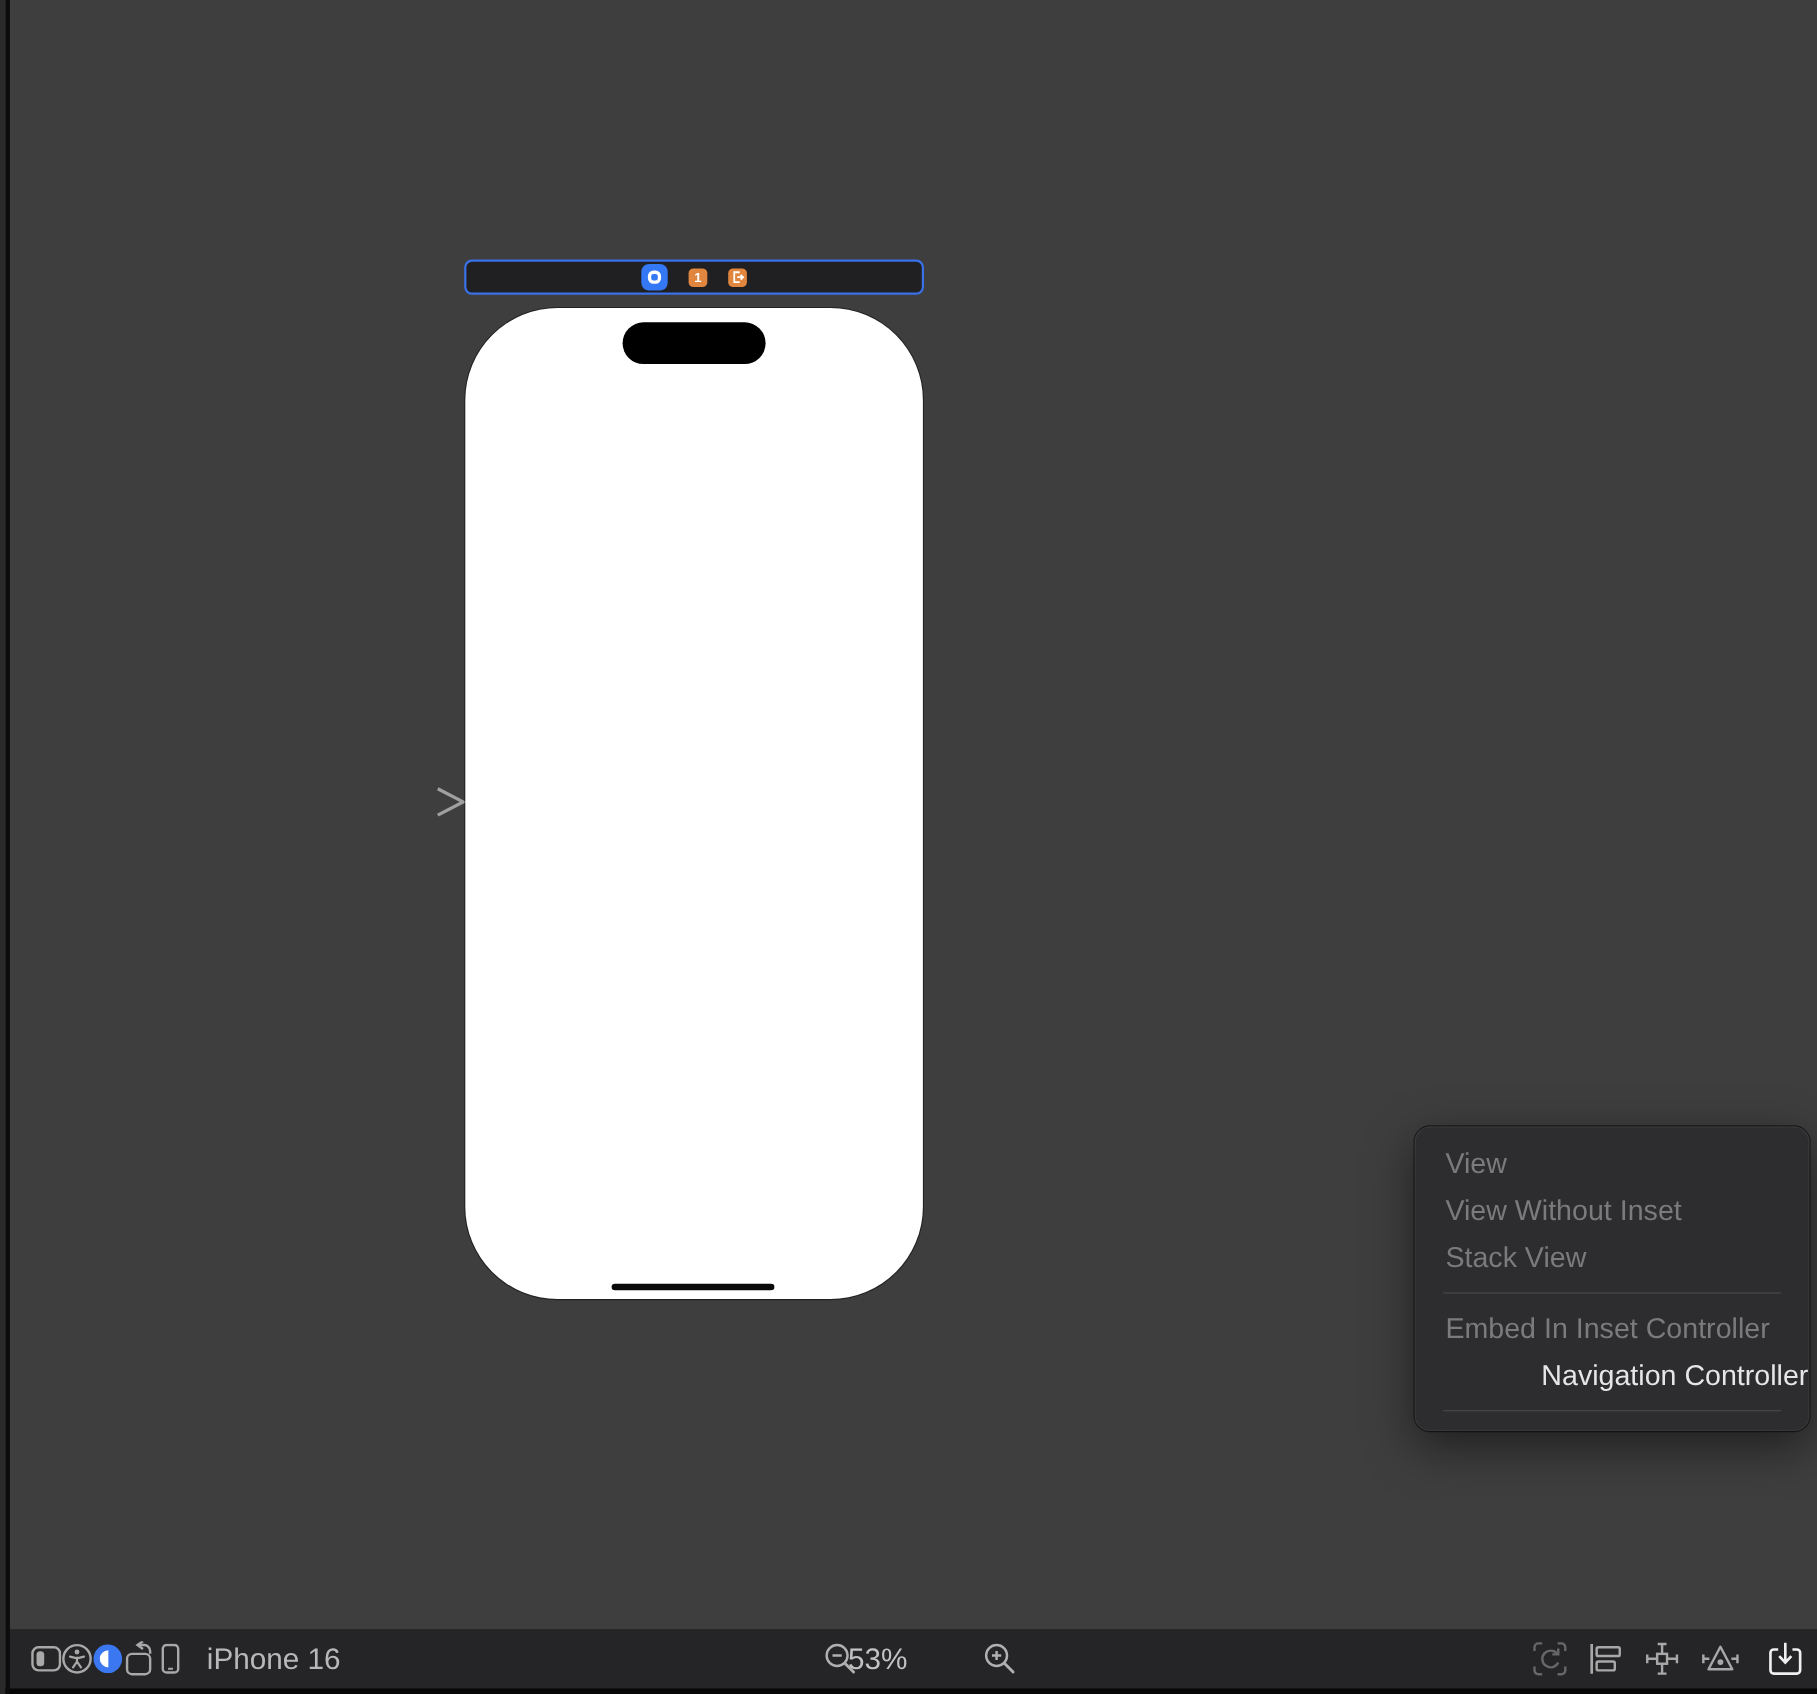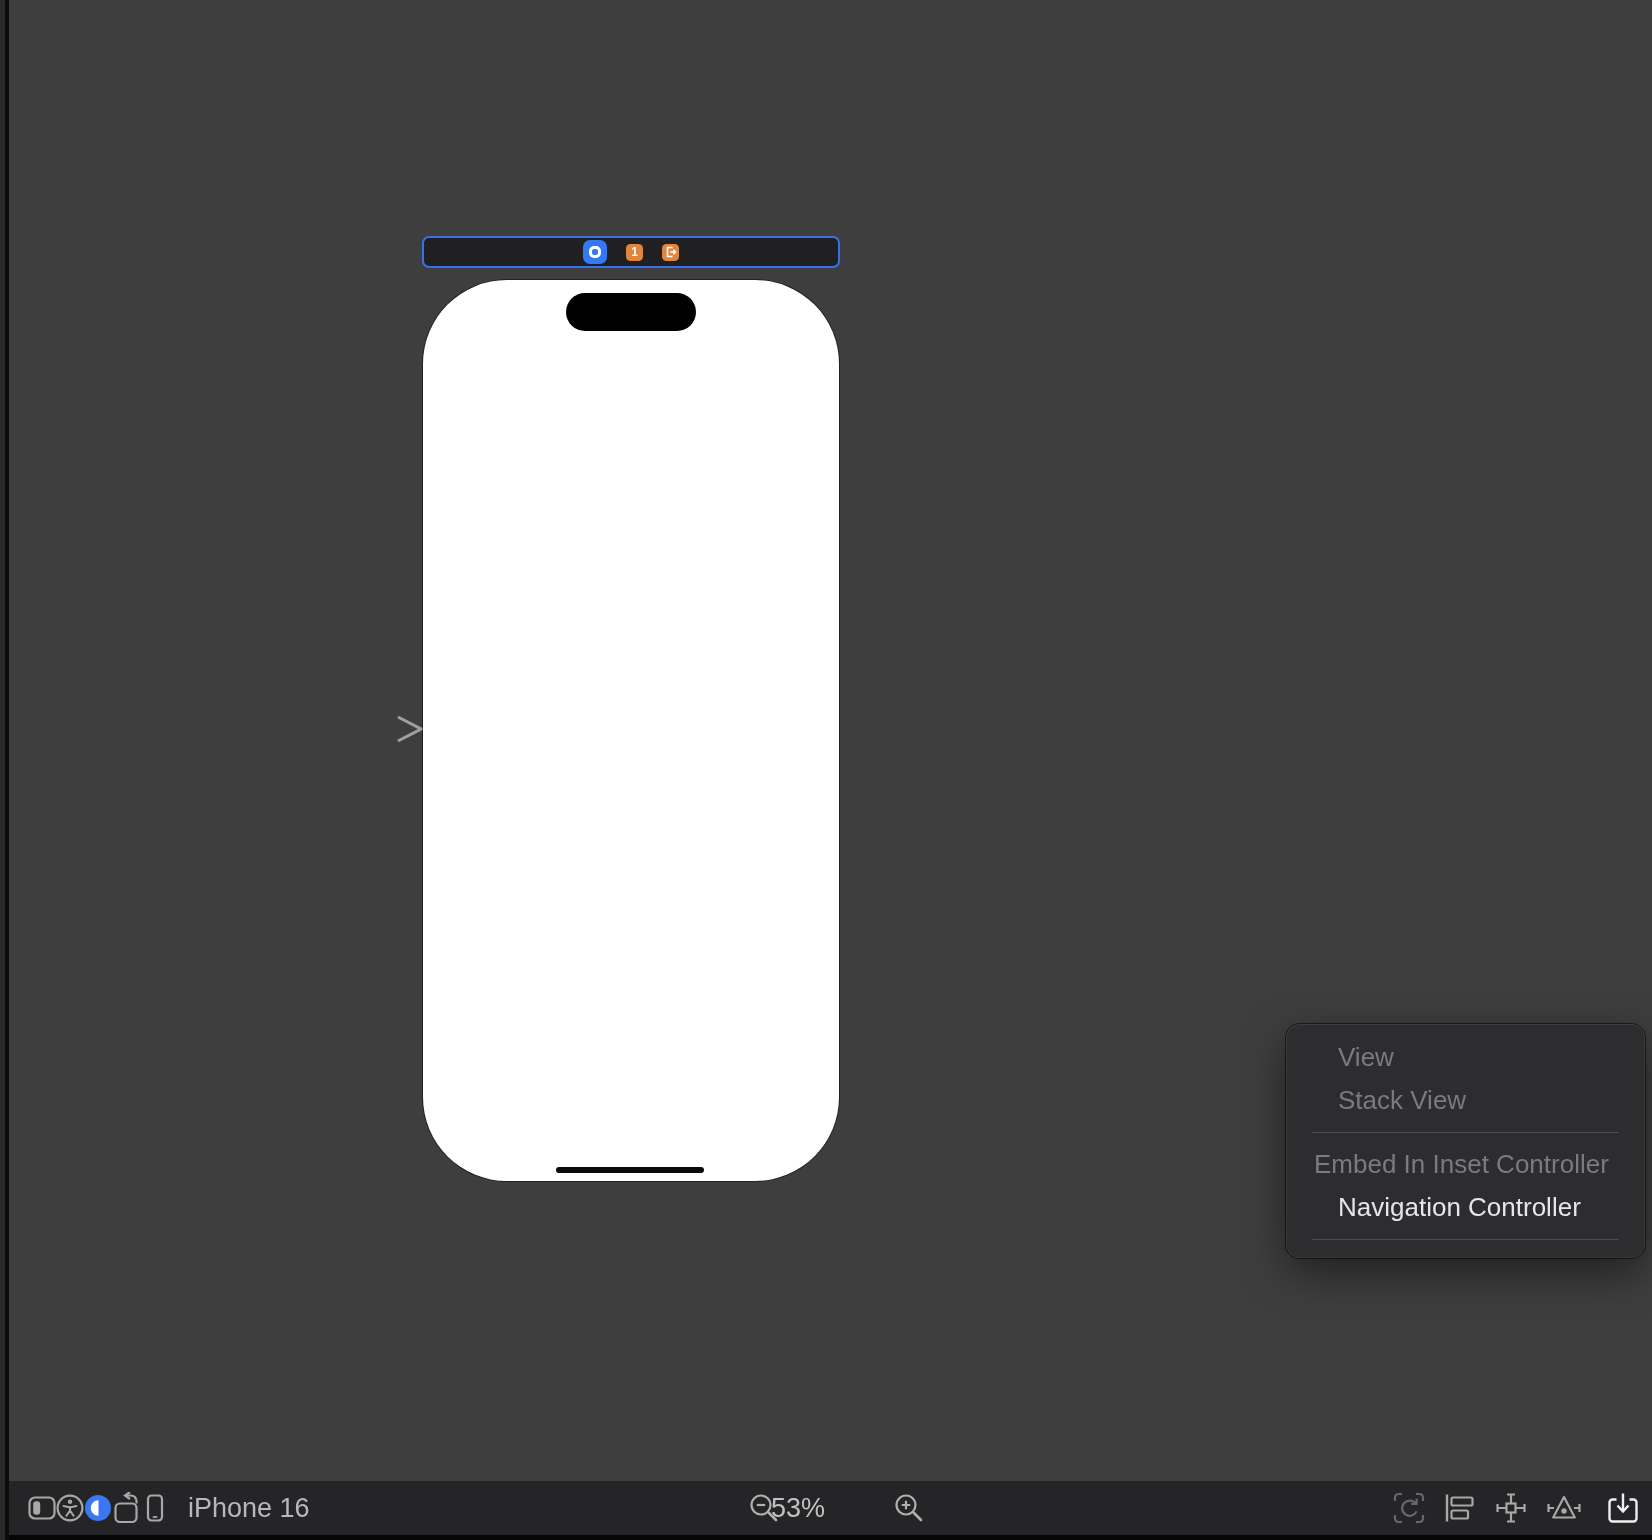--- a/index.html
+++ b/index.html
@@ -36,22 +36,22 @@
 
   
   .context-menu{
     position:absolute;left:1287px;top:1025px;width:357px;box-sizing:border-box;
     background:#2d2d2f;border-radius:13px;padding:11px 0 7px 0;
     box-shadow:0 0 0 1px rgba(255,255,255,0.16), 0 0 0 2px rgba(0,0,0,0.55), 0 14px 44px rgba(0,0,0,0.5);
     z-index:20;
   }
   .menu-row{height:43px;line-height:43px;font-size:26px;white-space:nowrap;color:#7b7b7d;}
   .menu-row.header{padding-left:27px;}
-  .menu-row.item{padding-left:51px;}
-  .menu-row.enabled{color:#e6e6e8;}
+  .menu-row.item{padding-left:27px;}
+  .menu-row.enabled{color:#e6e6e8;text-align:right;}
   .menu-sep{height:1px;background:#4b4b4d;margin:10px 25px;}
 
   
   .toolbar{position:absolute;left:9px;right:0;top:1481px;height:59px;background:#252527;z-index:25;}
   .toolbar-bottomline{position:absolute;left:0;right:0;bottom:0;height:5px;background:#060606;z-index:26;}
   .tb-left{position:absolute;left:19px;top:0;height:54px;display:flex;align-items:center;}
   .tb-icon{display:flex;align-items:center;justify-content:center;color:#a8a8a8;}
   .tb-icon svg{display:block;}
   .device-label{margin-left:24px;color:#b8b8ba;font-size:27px;}
   .tb-zoom-out{position:absolute;left:739px;top:0;height:54px;display:flex;align-items:center;color:#b0b0b0;}
@@ -95,20 +95,21 @@
     <path d="M86 4 L109 16 L86 28" stroke="#a0a0a0" stroke-width="3" fill="none" stroke-linejoin="miter"></path>
   </svg>
 
   <div class="phone">
     <div class="dynamic-island"></div>
     <div class="home-indicator"></div>
   </div>
 
   <div class="context-menu">
     <div class="menu-row item">View</div>
+    <div class="menu-row item">View Without Inset</div>
     <div class="menu-row item">Stack View</div>
     <div class="menu-sep"></div>
     <div class="menu-row header">Embed In Inset Controller</div>
     <div class="menu-row item enabled">Navigation Controller</div>
     <div class="menu-sep"></div>
   </div>
 
   <div class="toolbar">
     <div class="tb-left">
       <div class="tb-icon">

